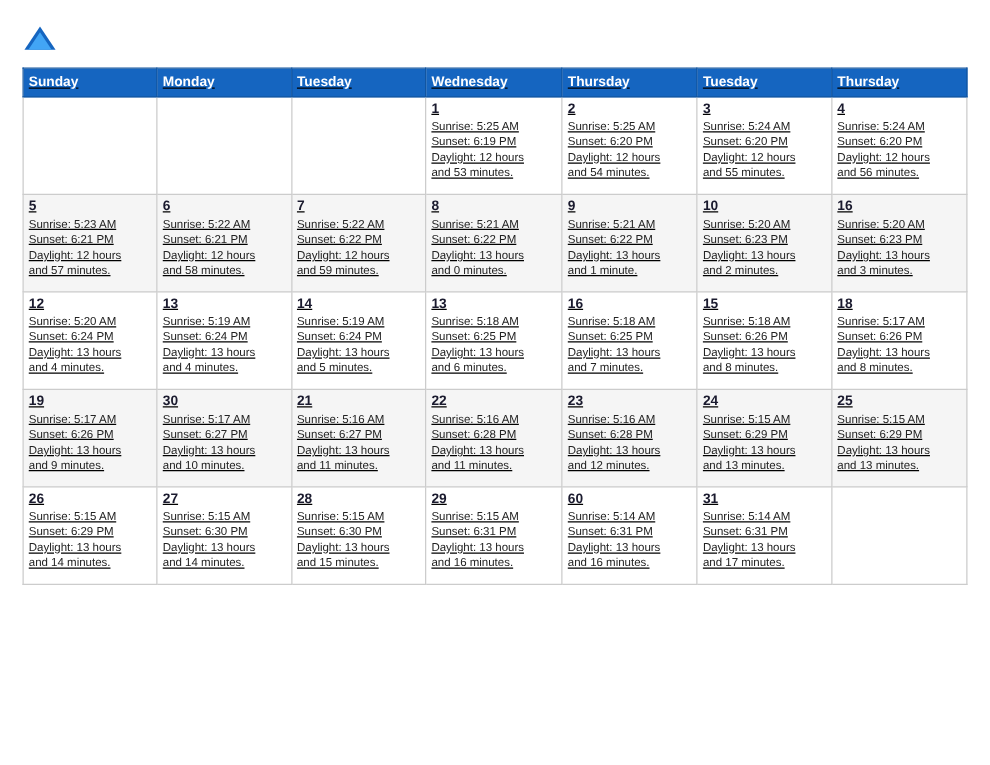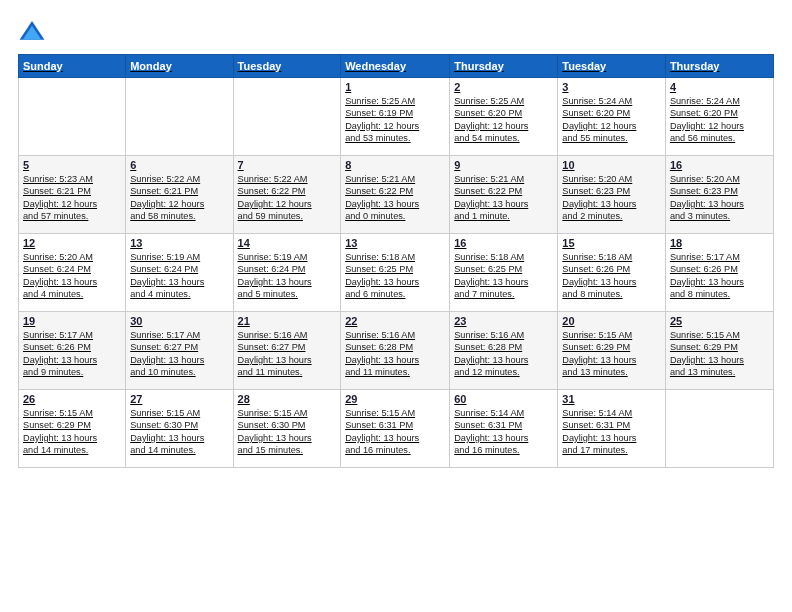--- a/index.html
+++ b/index.html
@@ -224,21 +224,21 @@
           </td>
           <td>
             <div class="day-num">22</div>
             <div class="day-info">Sunrise: 5:16 AM<br>Sunset: 6:28 PM<br>Daylight: 13 hours<br>and 11 minutes.</div>
           </td>
           <td>
             <div class="day-num">23</div>
             <div class="day-info">Sunrise: 5:16 AM<br>Sunset: 6:28 PM<br>Daylight: 13 hours<br>and 12 minutes.</div>
           </td>
           <td>
-            <div class="day-num">20</div>
+            <div class="day-num">24</div>
             <div class="day-info">Sunrise: 5:15 AM<br>Sunset: 6:29 PM<br>Daylight: 13 hours<br>and 13 minutes.</div>
           </td>
           <td>
             <div class="day-num">25</div>
             <div class="day-info">Sunrise: 5:15 AM<br>Sunset: 6:29 PM<br>Daylight: 13 hours<br>and 13 minutes.</div>
           </td>
         </tr>
         <tr>
           <td>
             <div class="day-num">26</div>

